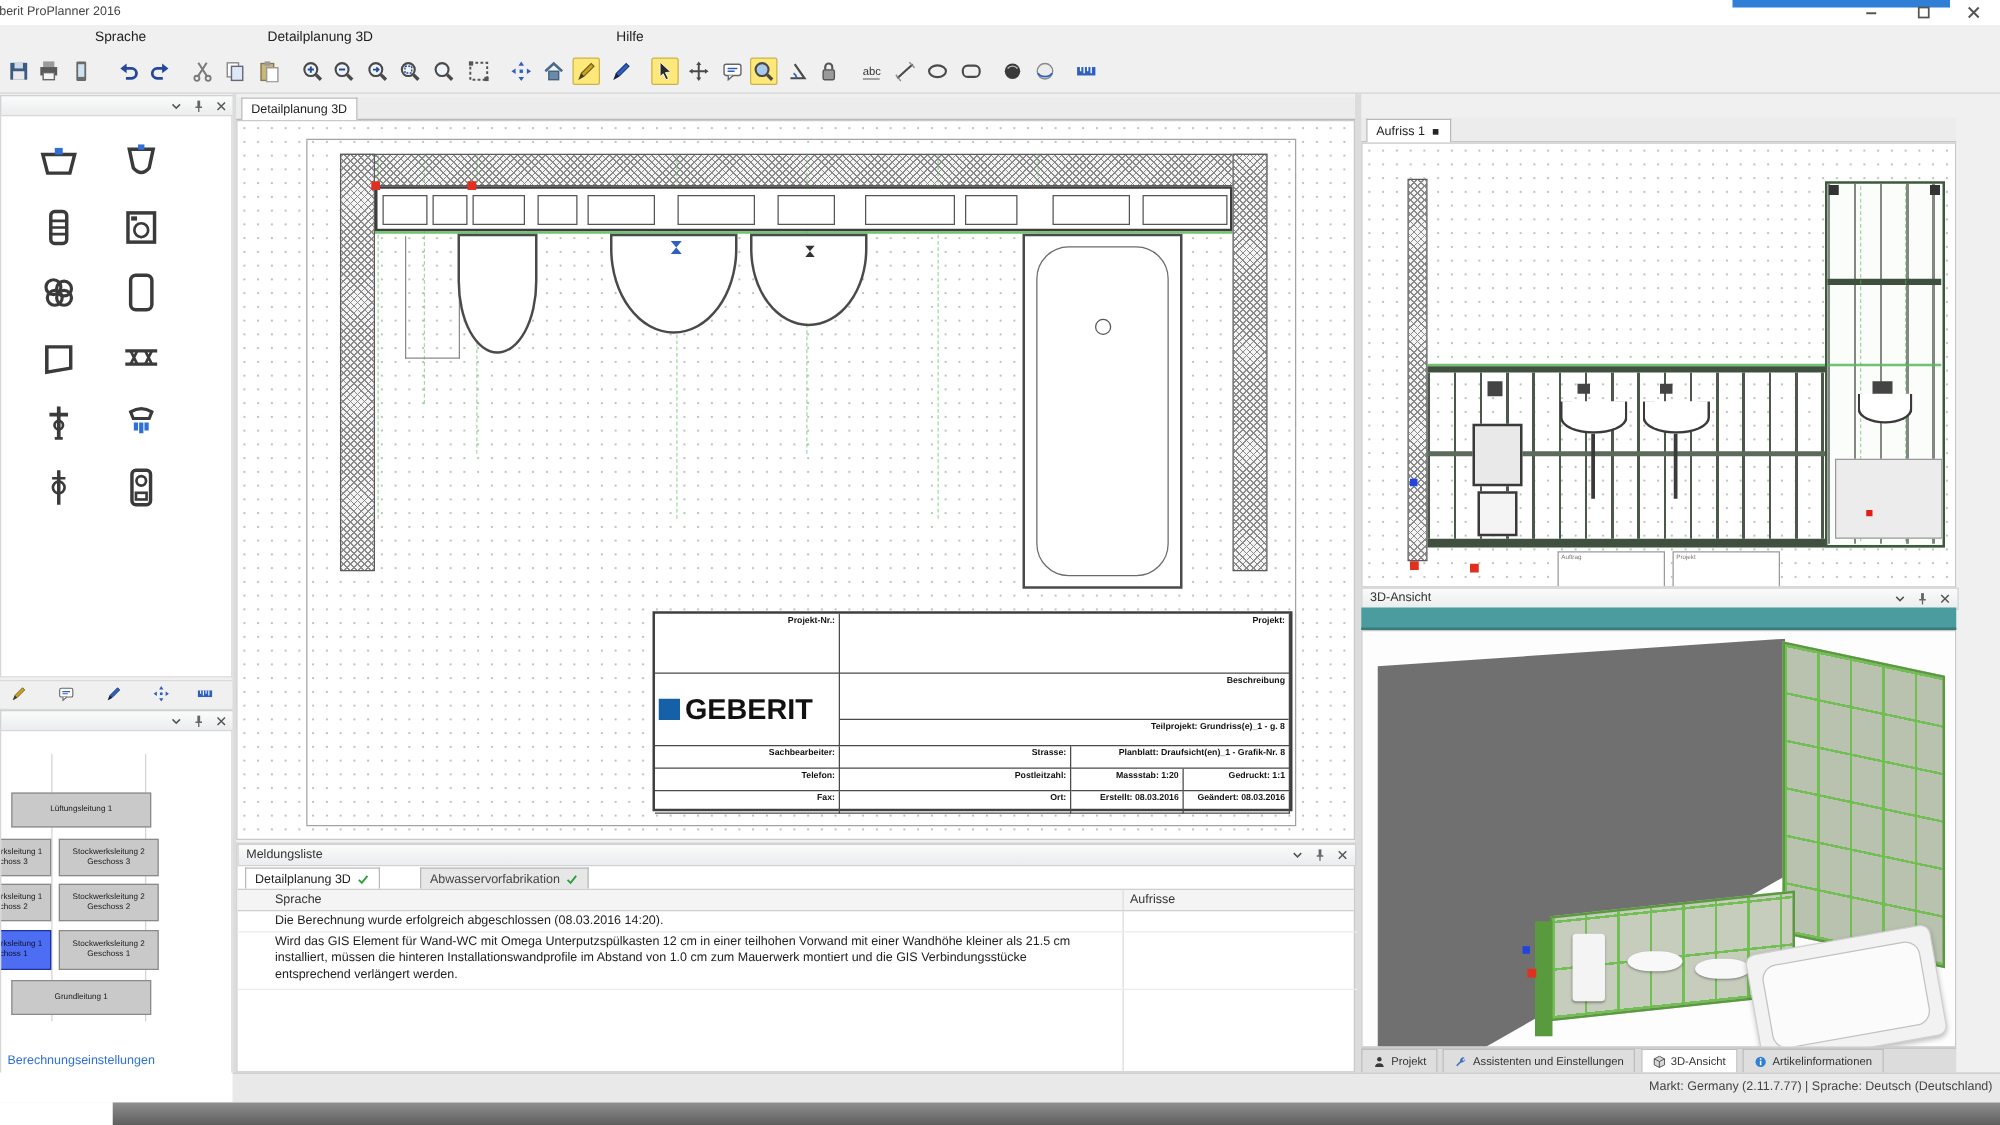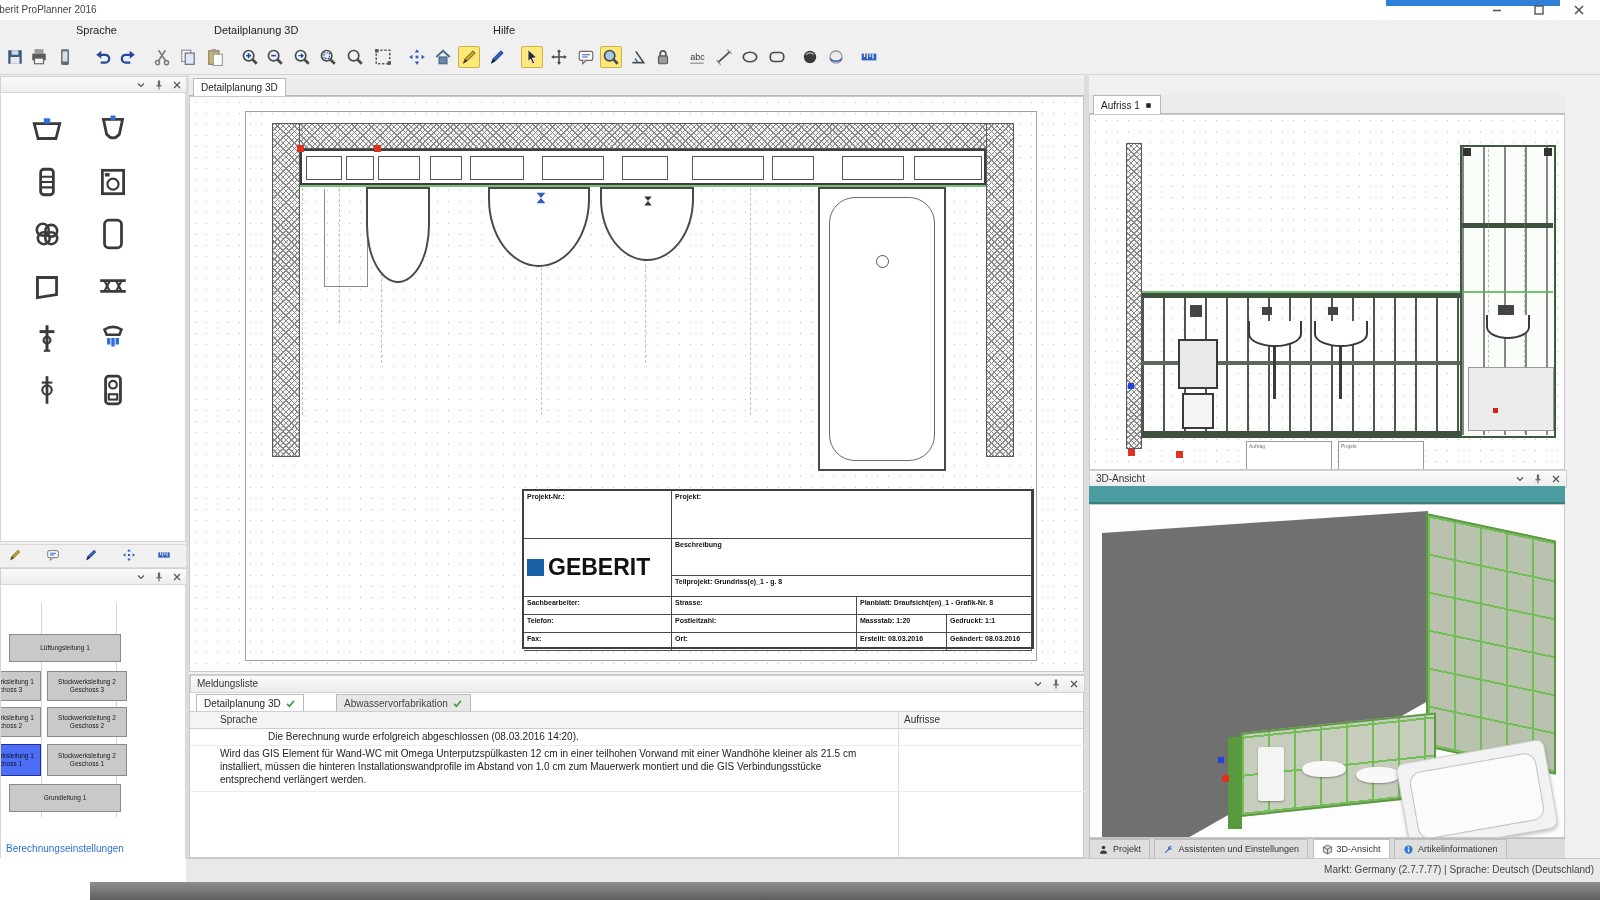--- a/index.html
+++ b/index.html
@@ -32,21 +32,21 @@
   .tab.inactive{background:#e7e7e7;color:#444;}
   .greenline{background:#58b858;opacity:.85;}
   .axis{border-left:1px dashed #58b858;opacity:.55;width:0;}
   .fix{box-sizing:border-box;border:2px solid #4a4a4a;background:#fff;}
   .redsq{background:#e03020;width:7px;height:7px;}
   .bluesq{background:#2244dd;width:6px;height:6px;}
   
   #tblock{display:grid;grid-template-columns:148px 185px 90px 85px;grid-template-rows:48px 58px 18px 18px 18px;
           background:#fff;border:2px solid #3f3f3f;box-sizing:border-box;}
   #tblock>div{border-right:1px solid #4a4a4a;border-bottom:1px solid #4a4a4a;font-size:7px;font-weight:bold;
-          color:#111;padding:2px 3px;box-sizing:border-box;overflow:hidden;}
+          color:#111;padding:2px 3px;box-sizing:border-box;overflow:hidden;text-align:right;}
   .brandcell{display:flex;align-items:center;gap:4px;}
   .brandsq{width:17px;height:17px;background:#1660a8;}
   .brandtxt{font-size:23px;font-weight:bold;color:#111;letter-spacing:0px;}
   
   .msgrow{position:absolute;left:0;width:896px;border-bottom:1px solid #ececec;font-size:10px;color:#222;}
   
   .sbox{position:absolute;background:#c9c9c9;border:1px solid #8a8a8a;box-sizing:border-box;
         font-size:6.5px;color:#1a1a1a;text-align:center;display:flex;flex-direction:column;justify-content:center;line-height:8px;}
   .sbox.sel{background:#4d6df2;border:1.5px solid #2030a0;color:#101030;}
   .guide{position:absolute;top:18px;bottom:64px;width:1px;background:#d4d4d4;}
@@ -555,21 +555,21 @@
       <span style="width:11px;height:11px"><svg viewBox="0 0 16 16" width="100%" height="100%">
             <path d="M3 8.5 L6.5 12 L13 4" stroke="#2e9e3e" stroke-width="2.2" fill="none"></path>
           </svg></span>
     </div>
     <div class="abs" style="left:0;top:36px;width:893px;height:16px;background:#f4f4f4;border-top:1px solid #cfcfcf;border-bottom:1px solid #cfcfcf;font-size:10px;color:#333;">
       <span class="abs" style="left:30px;top:2px">Sprache</span>
       <span class="abs" style="left:714px;top:2px">Aufrisse</span>
     </div>
     <div class="abs" style="left:708px;top:36px;width:1px;height:146px;background:#dcdcdc;"></div>
     <div class="msgrow" style="top:54px;height:16px;">
-      <span class="abs" style="left:30px;top:2px;margin-left:48px;">Die Berechnung wurde erfolgreich abgeschlossen (08.03.2016 14:20).</span>
+      <span class="abs" style="left:30px;top:2px;">Die Berechnung wurde erfolgreich abgeschlossen (08.03.2016 14:20).</span>
     </div>
     <div class="msgrow" style="top:70px;height:46px;">
       <span class="abs" style="left:30px;top:2px;width:645px;line-height:13px;display:block;">Wird das GIS Element für Wand-WC mit Omega Unterputzspülkasten 12 cm in einer teilhohen Vorwand mit einer Wandhöhe kleiner als 21.5 cm installiert, müssen die hinteren Installationswandprofile im Abstand von 1.0 cm zum Mauerwerk montiert und die GIS Verbindungsstücke entsprechend verlängert werden.</span>
     </div>
   </div>
 
   <div class="abs" style="left:1089px;top:94px;width:476px;height:20px;background:#ececec;border-bottom:1px solid #b9b9b9;box-sizing:border-box;">
     <div class="tab abs" style="left:4px;top:1px;height:19px;">
       <span>Aufriss 1</span>
       <span style="width:9px;height:9px"><svg viewBox="0 0 16 16" width="100%" height="100%">
@@ -679,19 +679,19 @@
       <span style="width:11px;height:11px"><svg viewBox="0 0 16 16" width="100%" height="100%">
             <circle cx="8" cy="8" r="6" fill="#2f7fd6"></circle>
             <rect x="7.1" y="6.8" width="1.8" height="5" fill="#fff"></rect>
             <rect x="7.1" y="3.8" width="1.8" height="1.8" fill="#fff"></rect>
           </svg></span>
       <span>Artikelinformationen</span>
       </span>
   </div>
 
   <div class="abs" style="left:186px;top:858px;width:1414px;height:24px;background:#e9e9e9;border-top:1px solid #c8c8c8;box-sizing:border-box;">
-    <span class="abs" style="right:6px;top:5px;font-size:10px;color:#444;">Markt: Germany (2.7.7.77) | Sprache: Deutsch (Deutschland)</span>
+    <span class="abs" style="right:6px;top:5px;font-size:10px;color:#444;">Markt: Germany (2.11.7.77) | Sprache: Deutsch (Deutschland)</span>
   </div>
   <div class="abs" style="left:0;top:858px;width:186px;height:24px;background:#fff;"></div>
   <div class="abs" style="left:90px;top:882px;width:1510px;height:18px;background:linear-gradient(#8f8f8f,#5e5e5e);"></div>
   <div class="abs" style="left:0;top:882px;width:90px;height:18px;background:#fff;"></div>
 
 </div>
 
 </body></html>

